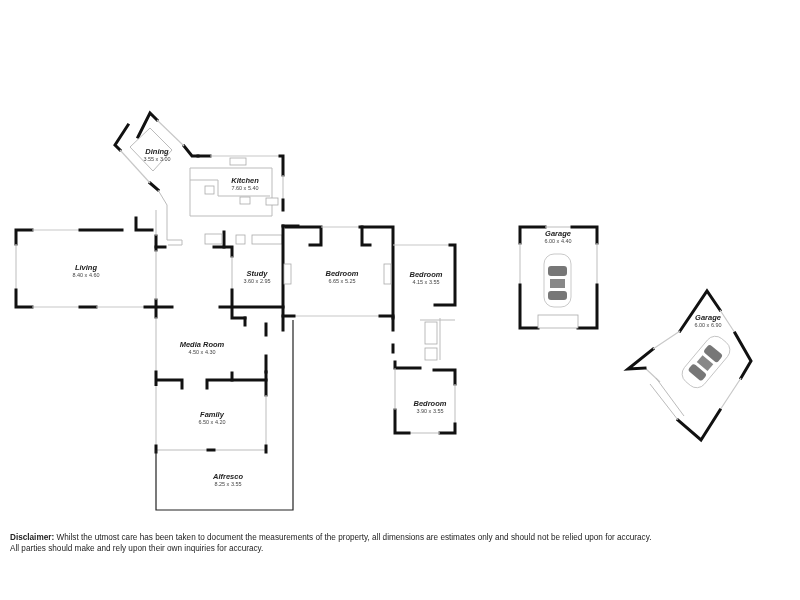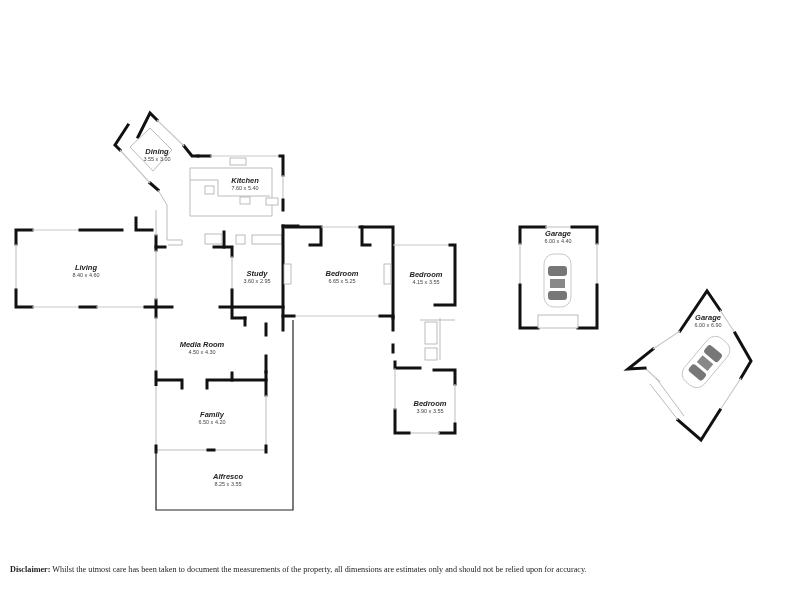--- a/index.html
+++ b/index.html
@@ -5,21 +5,21 @@
   html, body { margin:0; padding:0; background:#ffffff; }
   body { width:800px; height:600px; position:relative; overflow:hidden; font-family:"Liberation Sans", sans-serif; }
   #plan { position:absolute; left:0; top:0; width:800px; height:600px; }
   .wall { stroke:#111; stroke-width:3; fill:none; stroke-linecap:square; }
   .thin { stroke:#bbb; stroke-width:1; fill:none; }
   .win { stroke:#c8c8c8; stroke-width:1.2; fill:none; }
   .outline { stroke:#222; stroke-width:1.2; fill:none; }
   .fixture { stroke:#aaa; stroke-width:0.8; fill:#fff; }
   .room-name { font-family:"Liberation Sans", sans-serif; font-weight:bold; font-style:italic; font-size:7.5px; fill:#222; text-anchor:middle; }
   .room-dim { font-family:"Liberation Sans", sans-serif; font-size:5.5px; fill:#444; text-anchor:middle; }
-  .disclaimer { position:absolute; left:10px; top:564px; width:780px; font-size:8.2px; line-height:11px; color:#222; font-family:Liberation Serif, serif; }
+  .disclaimer { position:absolute; left:10px; top:532px; width:780px; font-size:8.2px; line-height:11px; color:#222; font-family:Liberation Sans, sans-serif; }
   .disclaimer b { font-weight:bold; }
 </style>
 </head>
 <body>
 
 <svg id="plan" viewBox="0 0 800 600" xmlns="http://www.w3.org/2000/svg">
 
   <g>
     <polyline class="wall" points="138,137 150,113 157,120"></polyline>
     <polyline class="wall" points="120,150 115,145 128,125"></polyline>
@@ -214,13 +214,14 @@
     <text class="room-dim" x="558" y="243">6.00 x 4.40</text>
   </g>
   <g>
     <text class="room-name" x="708" y="320">Garage</text>
     <text class="room-dim" x="708" y="327">6.00 x 6.90</text>
   </g>
 </svg>
 
 <div class="disclaimer">
   <div><b>Disclaimer:</b><span> Whilst the utmost care has been taken to document the measurements of the property, all dimensions are estimates only and should not be relied upon for accuracy.</span></div>
+  <div>All parties should make and rely upon their own inquiries for accuracy.</div>
 </div>
 
 </body></html>

